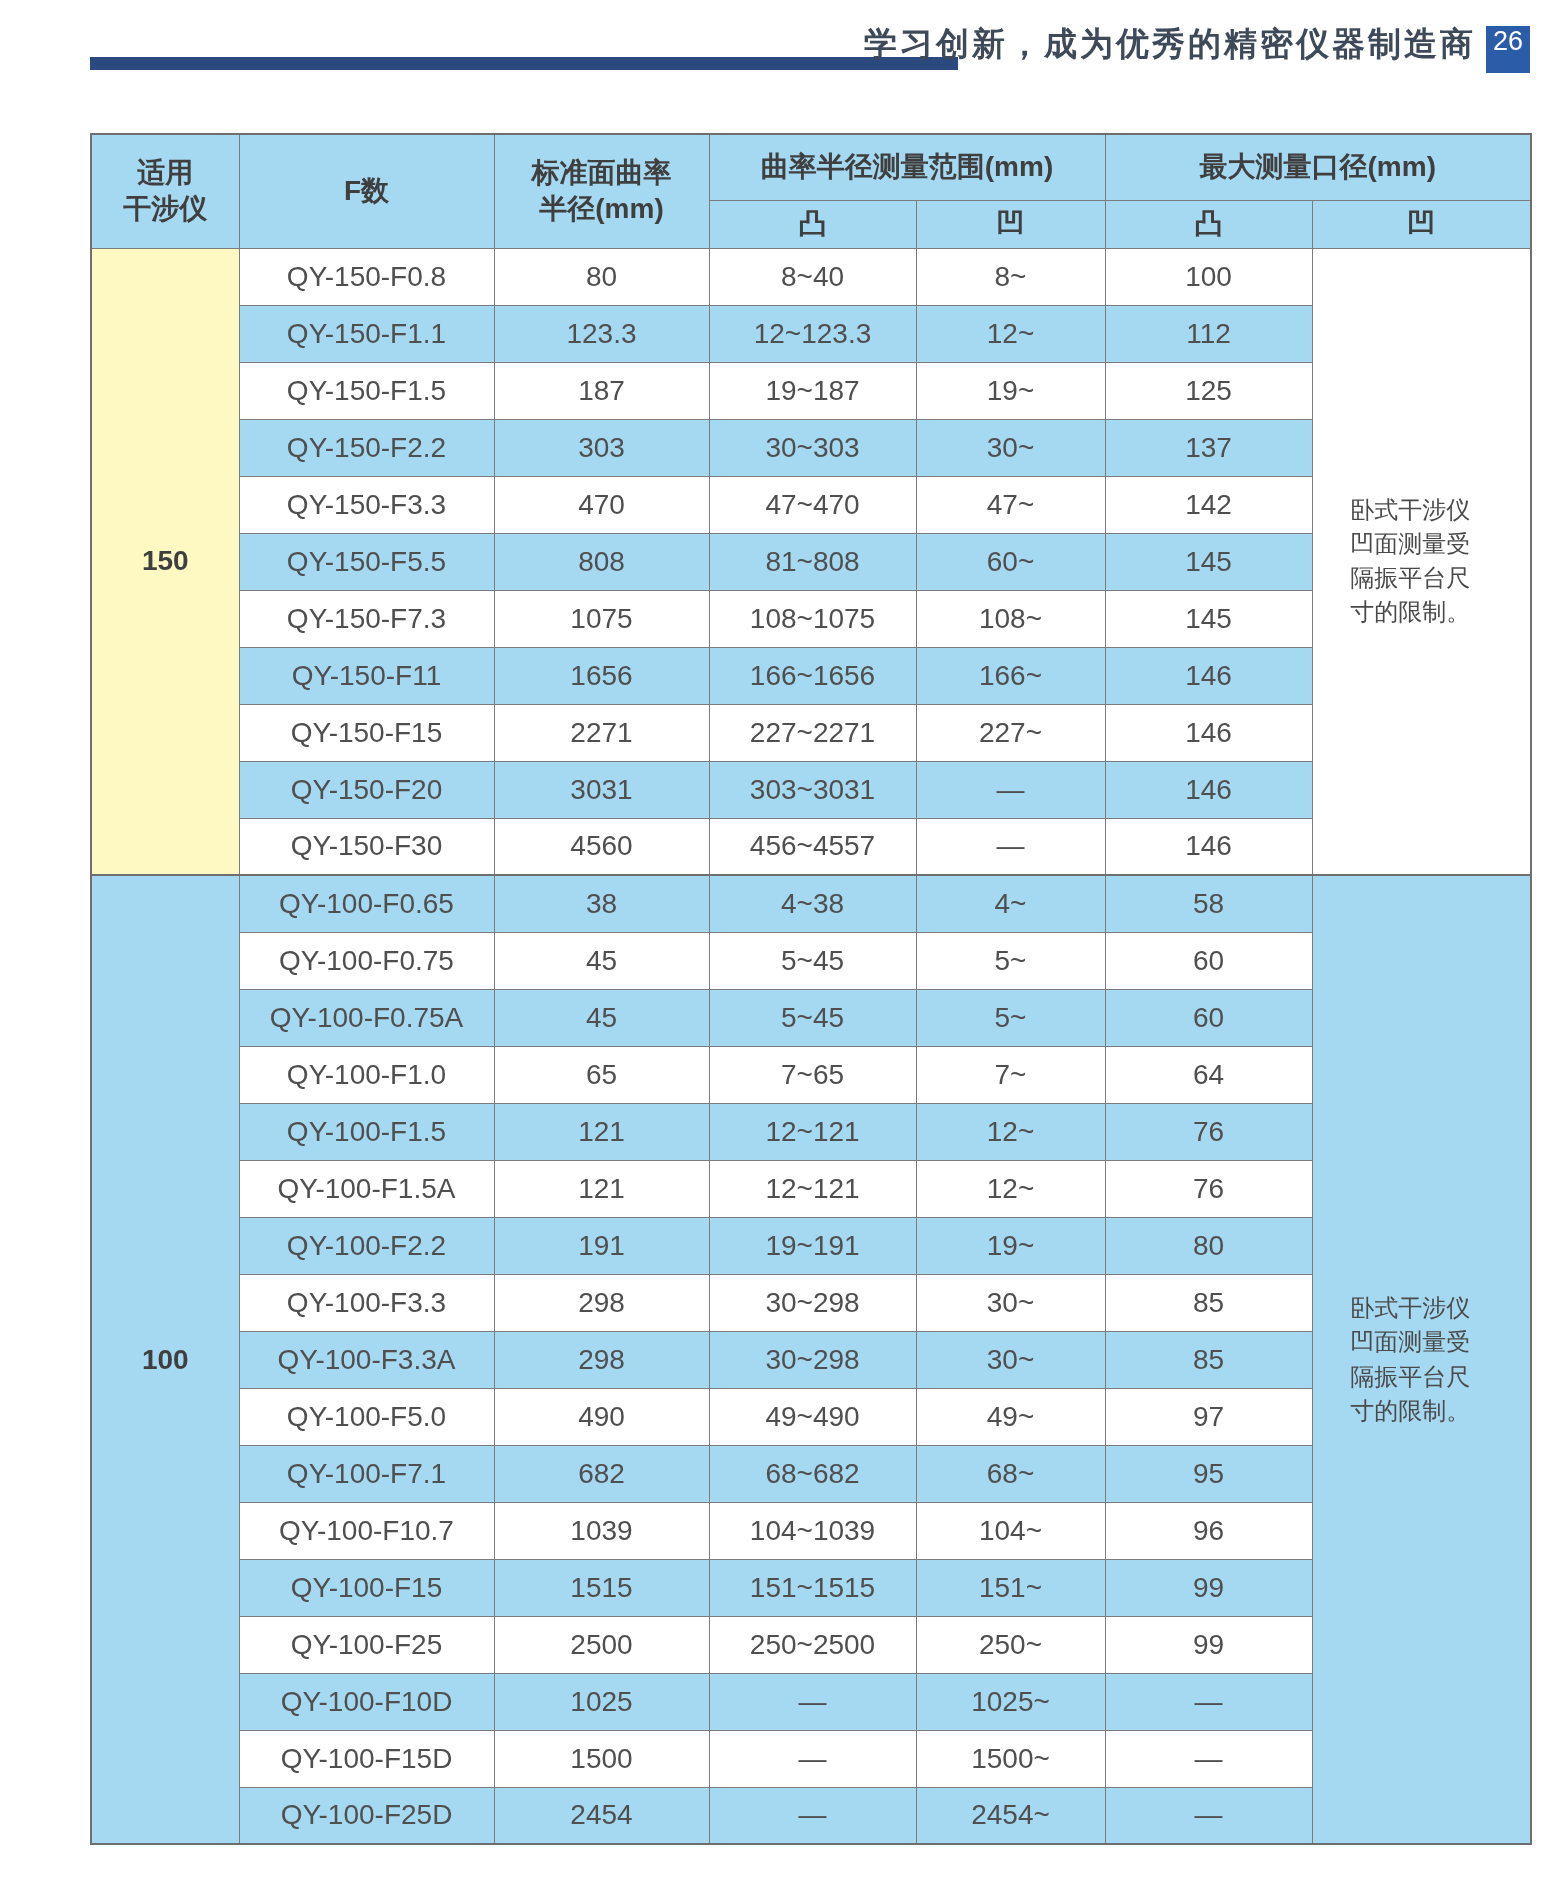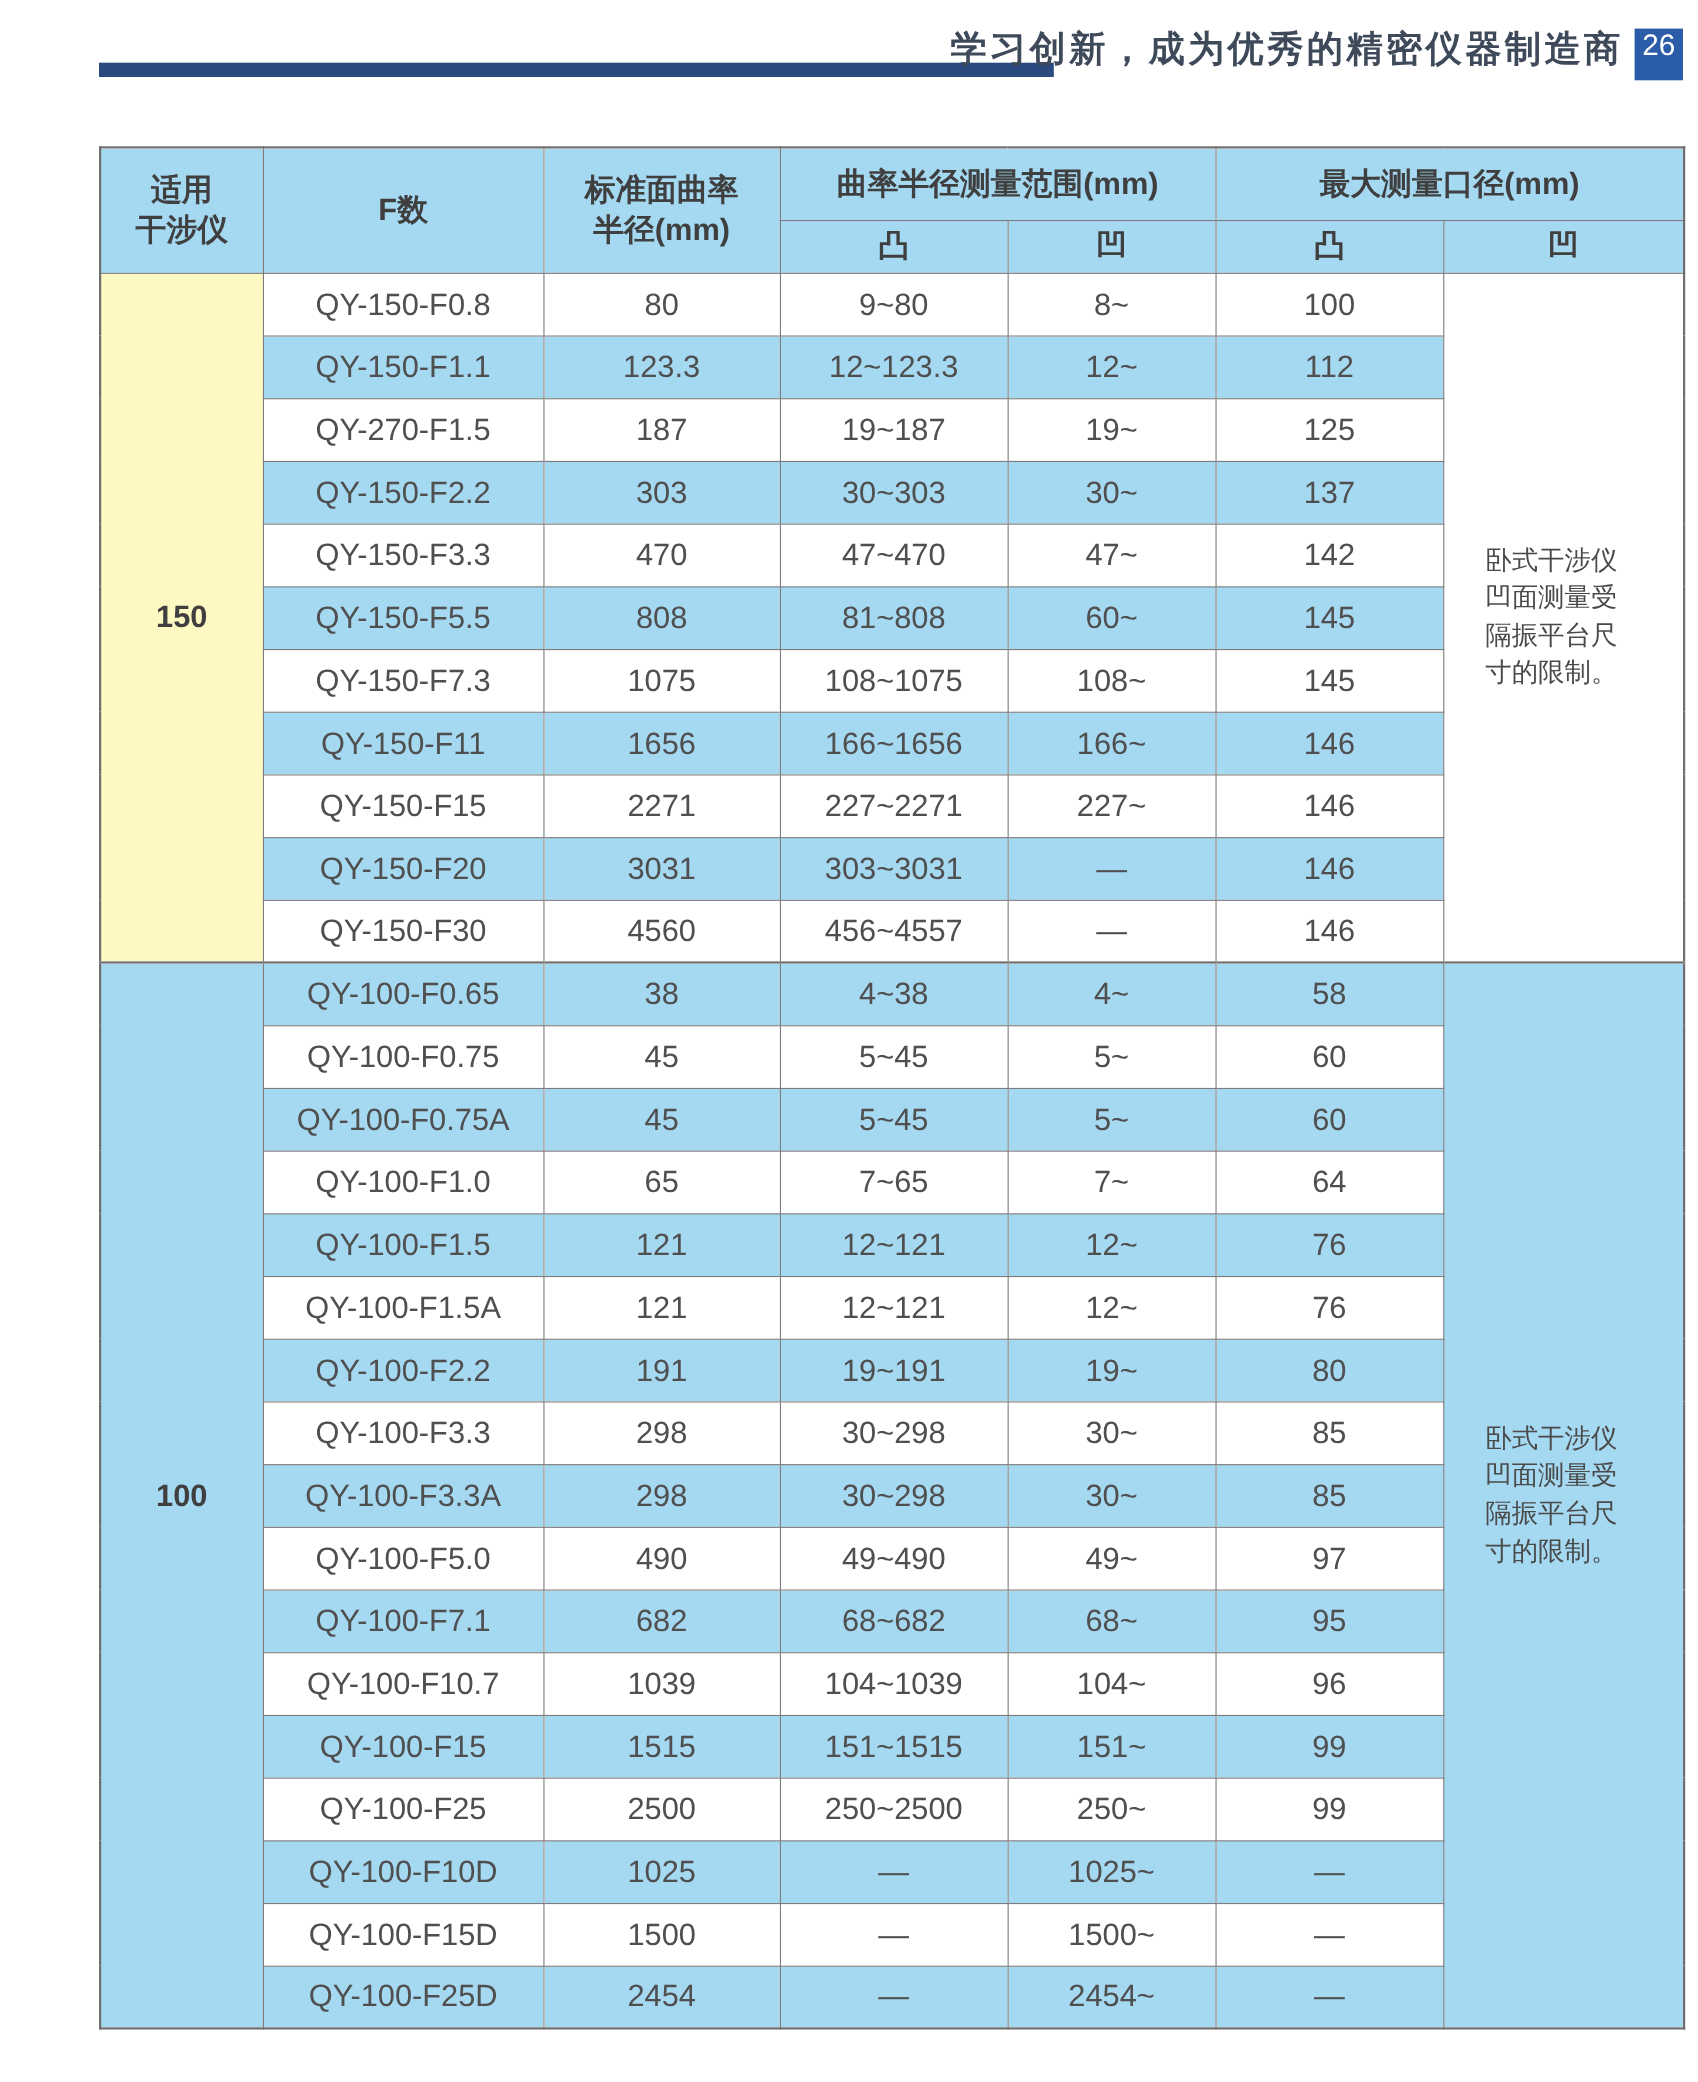--- a/index.html
+++ b/index.html
@@ -105,36 +105,36 @@
       <th>凹</th>
       <th>凸</th>
       <th>凹</th>
     </tr>
   </thead>
   <tbody>
       <tr class="data">
         <td class="sec" rowspan="11">150</td>
         <td>QY-150-F0.8</td>
         <td>80</td>
-        <td>9~80</td>
+        <td>8~40</td>
         <td>8~</td>
         <td>100</td>
         <td class="note" rowspan="11">
           <div class="note-text">卧式干涉仪凹面测量受隔振平台尺寸的限制。</div>
         </td>
       </tr>
       <tr class="data alt">
         <td>QY-150-F1.1</td>
         <td>123.3</td>
         <td>12~123.3</td>
         <td>12~</td>
         <td>112</td>
       </tr>
       <tr class="data">
-        <td>QY-270-F1.5</td>
+        <td>QY-150-F1.5</td>
         <td>187</td>
         <td>19~187</td>
         <td>19~</td>
         <td>125</td>
       </tr>
       <tr class="data alt">
         <td>QY-150-F2.2</td>
         <td>303</td>
         <td>30~303</td>
         <td>30~</td>

